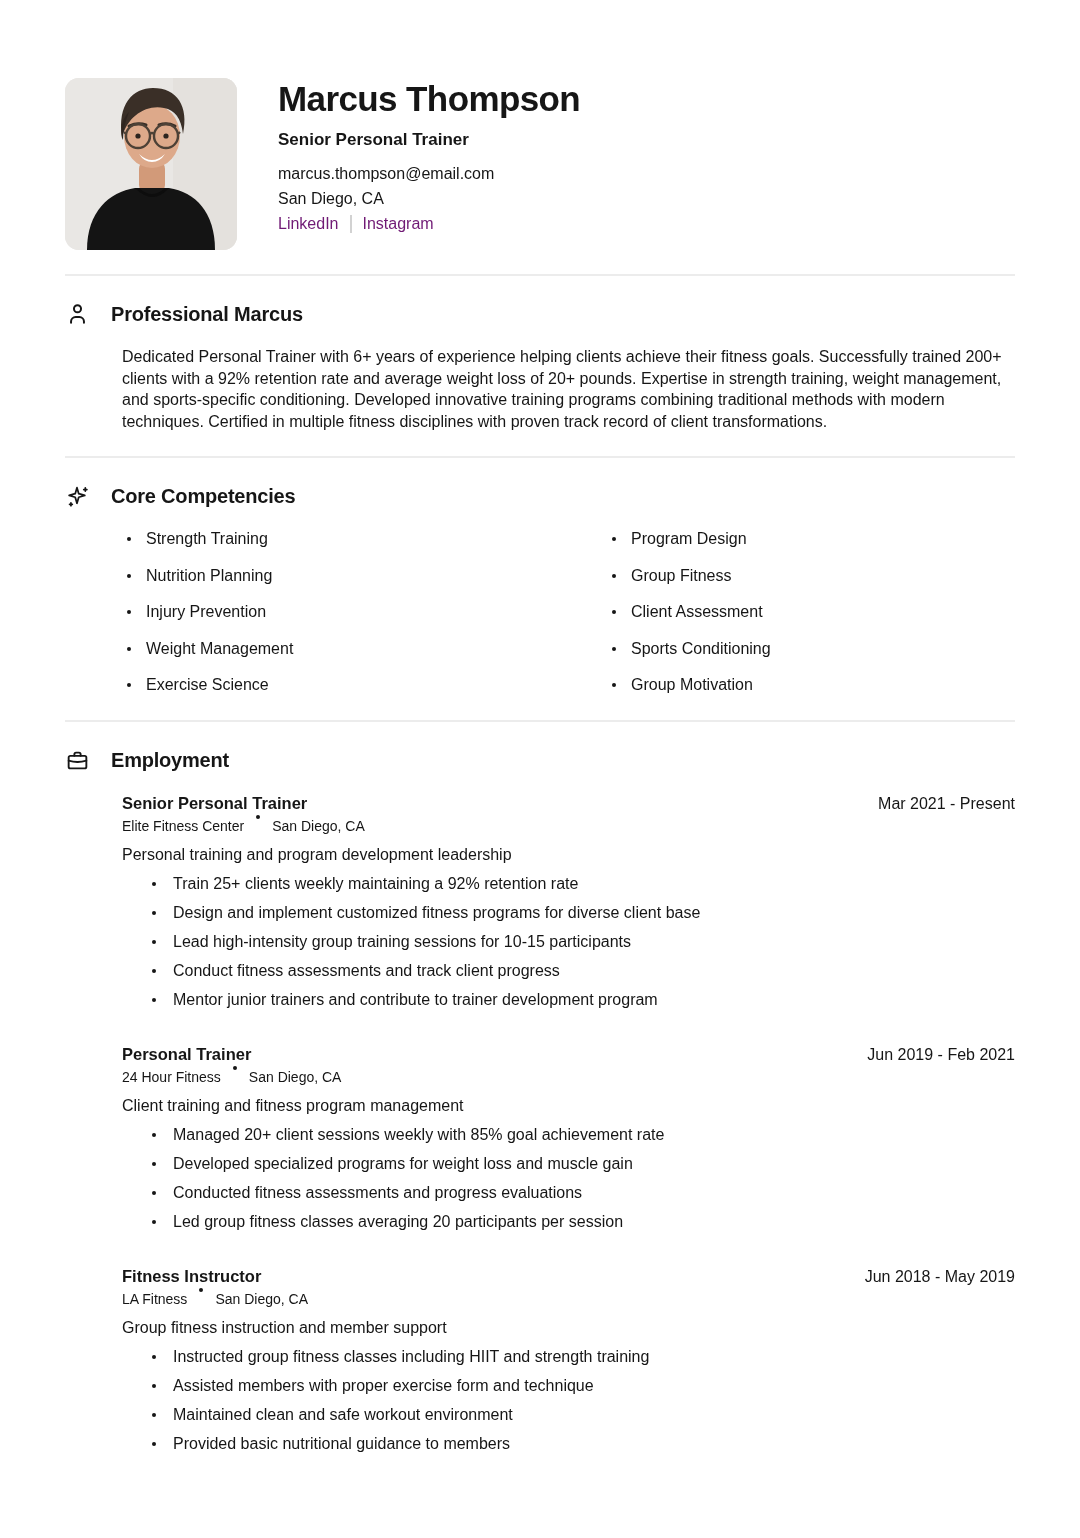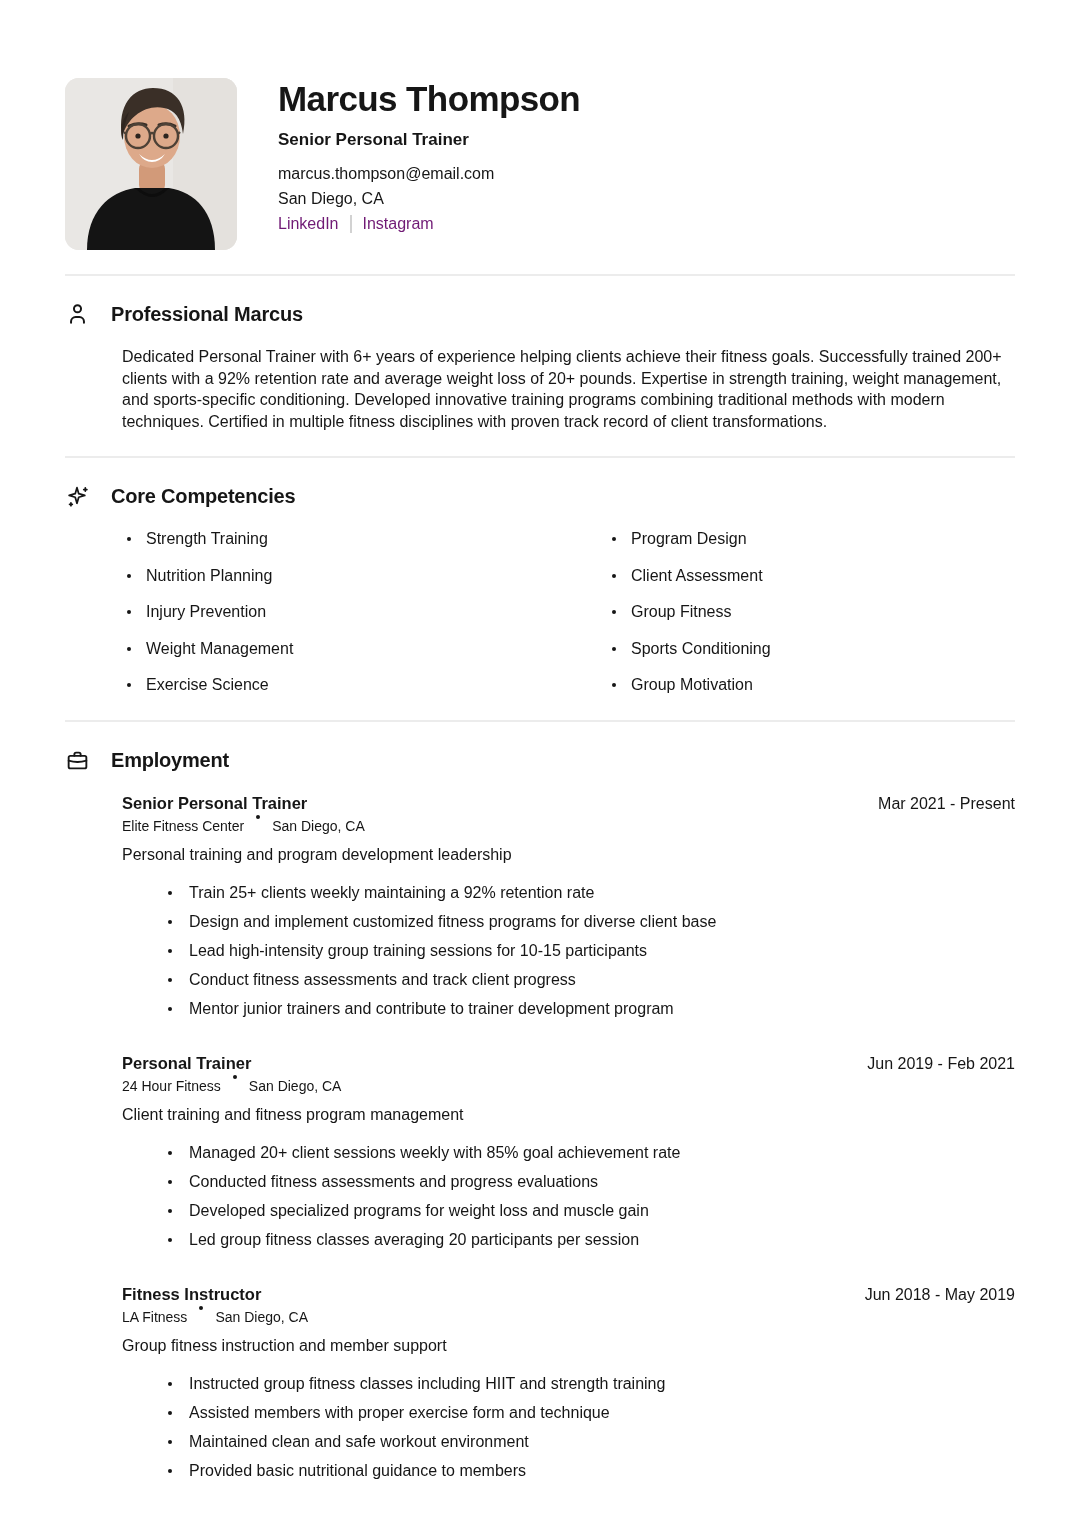--- a/index.html
+++ b/index.html
@@ -67,21 +67,21 @@
   .job + .job { margin-top: 32px; }
   .job-head { display: flex; justify-content: space-between; align-items: baseline; }
   .job-title { margin: 0; font-size: 16.5px; font-weight: 700; line-height: 23px; }
   .job-dates { font-size: 16px; line-height: 23px; text-align: center; }
   .job-company { display: flex; align-items: flex-start; font-size: 14px; font-weight: 400; line-height: 23px; }
   .company-dot {
     width: 4px; height: 4px; border-radius: 50%; background: #161616;
     display: inline-block; margin: 0 12px;
   }
   .job-desc { margin: 6px 0 0 0; font-size: 16px; line-height: 22px; }
-  .job-bullets { list-style: none; margin: 16px; padding: 0 0 0 30px; }
+  .job-bullets { list-style: none; margin: 0; padding: 0 0 0 30px; }
   .job-bullets li {
     display: flex; gap: 17px; align-items: flex-start;
     font-size: 16px; line-height: 22px; margin-top: 7px;
   }
 </style>
 </head>
 <body>
 
 <div class="page">
 
@@ -179,25 +179,25 @@
             <span>Exercise Science</span>
           </li>
       </ul>
       <ul class="comp-list">
         <li>
             <span class="dot"></span>
             <span>Program Design</span>
           </li>
         <li>
             <span class="dot"></span>
+            <span>Group Fitness</span>
+          </li>
+        <li>
+            <span class="dot"></span>
             <span>Client Assessment</span>
-          </li>
-        <li>
-            <span class="dot"></span>
-            <span>Group Fitness</span>
           </li>
         <li>
             <span class="dot"></span>
             <span>Sports Conditioning</span>
           </li>
         <li>
             <span class="dot"></span>
             <span>Group Motivation</span>
           </li>
       </ul>
@@ -267,25 +267,25 @@
           <span>San Diego, CA</span>
         </div>
         <p class="job-desc">Client training and fitness program management</p>
         <ul class="job-bullets">
           <li>
               <span class="dot"></span>
               <span>Managed 20+ client sessions weekly with 85% goal achievement rate</span>
             </li>
           <li>
               <span class="dot"></span>
+              <span>Developed specialized programs for weight loss and muscle gain</span>
+            </li>
+          <li>
+              <span class="dot"></span>
               <span>Conducted fitness assessments and progress evaluations</span>
-            </li>
-          <li>
-              <span class="dot"></span>
-              <span>Developed specialized programs for weight loss and muscle gain</span>
             </li>
           <li>
               <span class="dot"></span>
               <span>Led group fitness classes averaging 20 participants per session</span>
             </li>
         </ul>
       </article>
 
       <article class="job">
         <div class="job-head">

